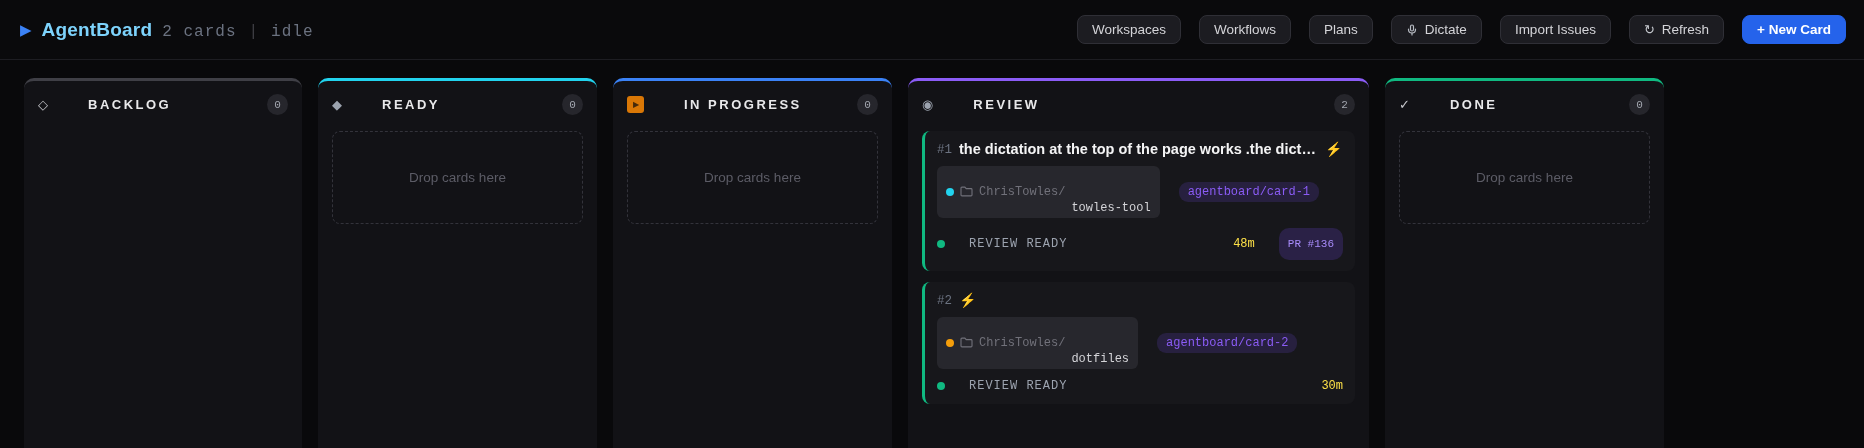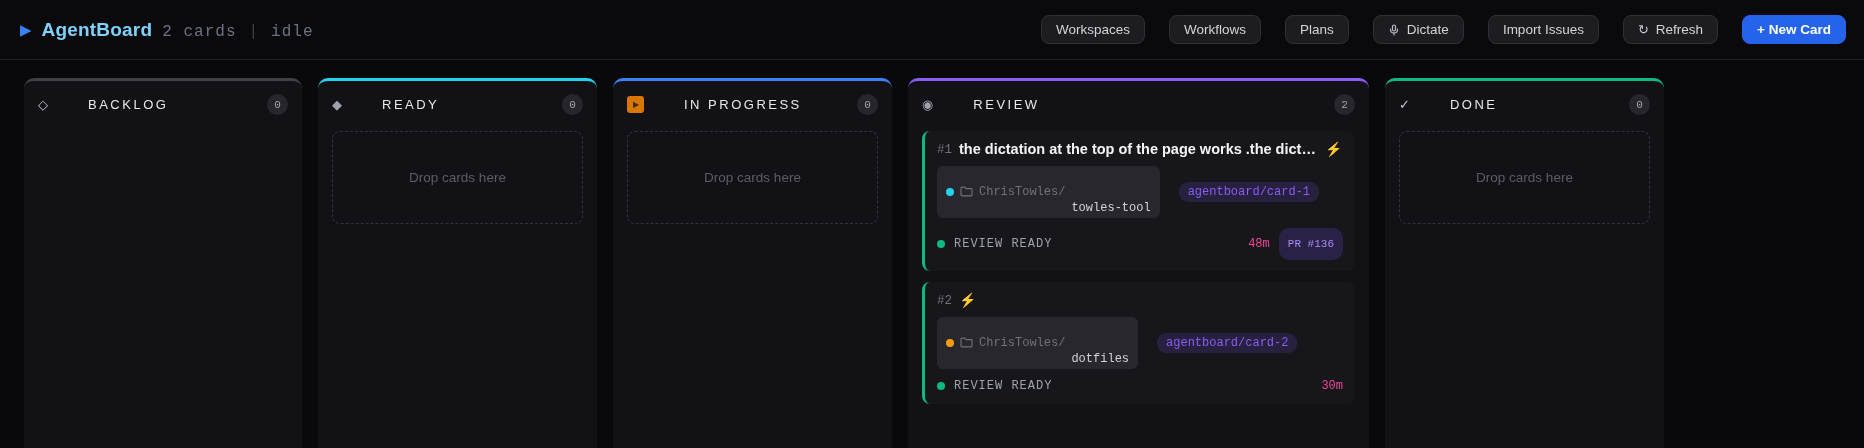--- a/index.html
+++ b/index.html
@@ -7,42 +7,42 @@
   body { background:#09090b; font-family:"Liberation Sans", sans-serif; }
 
   
   .header { height:60px; display:flex; align-items:center; justify-content:space-between;
             padding:0 18px 0 20px; border-bottom:1px solid #1d1d22; background:#0a0a0c; }
   .h-left { display:flex; align-items:baseline; gap:10px; }
   .logo-play { color:#3b82f6; font-size:15px; align-self:center; }
   .app-title { color:#7dd3fc; font-weight:bold; font-size:19px; letter-spacing:.2px; }
   .meta { font-family:"Liberation Mono", monospace; font-size:16px; color:#6b7280; letter-spacing:1px; }
   .meta-sep { color:#3f3f46; margin:0 2px; }
-  .h-right { display:flex; align-items:center; gap:24px; }
+  .h-right { display:flex; align-items:center; gap:18px; }
   .btn { display:inline-flex; align-items:center; gap:7px; background:#1c1c21; border:1px solid #2f2f36;
          border-radius:8px; padding:6px 14px; color:#d4d4d8; font-size:13.5px; cursor:pointer; white-space:nowrap; }
   .btn .ricon { font-size:13px; color:#c3c6cc; }
   .btn-primary { background:#2563eb; border-color:#2563eb; color:#ffffff; font-weight:bold; }
 
   
   .board { display:flex; gap:16px; padding:18px 0 0 24px; height:388px; align-items:stretch; }
   .col { background:#121216; border-radius:10px; border-top:3px solid #3f3f46;
          padding:13px 14px; height:385px; flex:none; }
   .col-backlog    { width:278px; border-top-color:#3f3f46; }
   .col-ready      { width:279px; border-top-color:#22d3ee; }
   .col-inprogress { width:279px; border-top-color:#3b82f6; }
   .col-review     { width:461px; border-top-color:#8b5cf6; }
   .col-done       { width:279px; border-top-color:#10b981; }
 
   .col-head { display:flex; align-items:center; gap:10px; margin-bottom:16px; }
   .col-icon { color:#c8c9ce; font-size:13px; line-height:1; }
   .col-icon.dim { color:#9ca3af; }
   .icon-square-play { background:#d97706; color:#45290a; width:17px; height:17px; border-radius:3px;
                       display:inline-flex; align-items:center; justify-content:center; font-size:8px; padding-left:1px; }
-  .col-title { color:#e8e8ea; font-weight:normal; font-size:13px; letter-spacing:2.5px;padding-left:30px; }
+  .col-title { color:#e8e8ea; font-weight:bold; font-size:13px; letter-spacing:2.5px;padding-left:30px; }
   .count { margin-left:auto; background:#26262c; color:#a3a7b0; min-width:21px; height:21px; padding:0 4px;
            border-radius:11px; display:inline-flex; align-items:center; justify-content:center;
            font-size:11px; font-family:"Liberation Mono", monospace; }
 
   .empty { border:1px dashed #33333b; border-radius:8px; height:93px;
            display:flex; flex-direction:column; align-items:center; justify-content:center; gap:7px; }
   .empty-title { color:#71717a; font-size:13.5px; }
   .empty-sub   { color:#52525b; font-size:12px; }
   .empty-drop  { color:#5c5c66; font-size:13.5px; }
 
@@ -56,23 +56,23 @@
   .bolt { color:#facc15; font-size:14px; line-height:1.2; cursor:pointer; }
   .pill-row { display:flex; gap:19px; margin-top:8px; align-items:center; }
   .pill { display:inline-flex; align-items:center; gap:6px; background:#27272d; border-radius:6px;
           padding:3px 9px; font-family:"Liberation Mono", monospace; font-size:12px; color:#71717a; }
   .dot { width:8px; height:8px; border-radius:50%; display:inline-block; flex:none; }
   .dot-cyan   { background:#22d3ee; }
   .dot-orange { background:#f59e0b; }
   .dot-green  { background:#10b981; }
   .repo-name { color:#d4d4d8;margin-top:32px; }
   .pill-branch { background:#27203f; color:#8b5cf6;border-radius:9px; }
-  .status-row { display:flex; align-items:center; gap:9px; margin-top:10px; }
+  .status-row { display:flex; align-items:center; gap:24px; margin-top:10px; }
   .status-text { color:#9ca3af; font-family:"Liberation Mono", monospace; font-size:12px; letter-spacing:1px; }
-  .time { margin-left:auto; color:#ec4899; font-family:"Liberation Mono", monospace; font-size:12px; }
+  .time { margin-left:auto; color:#fde047; font-family:"Liberation Mono", monospace; font-size:12px; }
   .pr-pill { background:#2a2146; color:#a78bfa; border-radius:10px; padding:10px 9px;
              font-family:"Liberation Mono", monospace; font-size:11px; cursor:pointer; }
 </style>
 </head>
 <body>
 
 <div class="header">
   <div class="h-left">
     <span class="logo-play">▶</span>
     <span class="app-title">AgentBoard</span>

